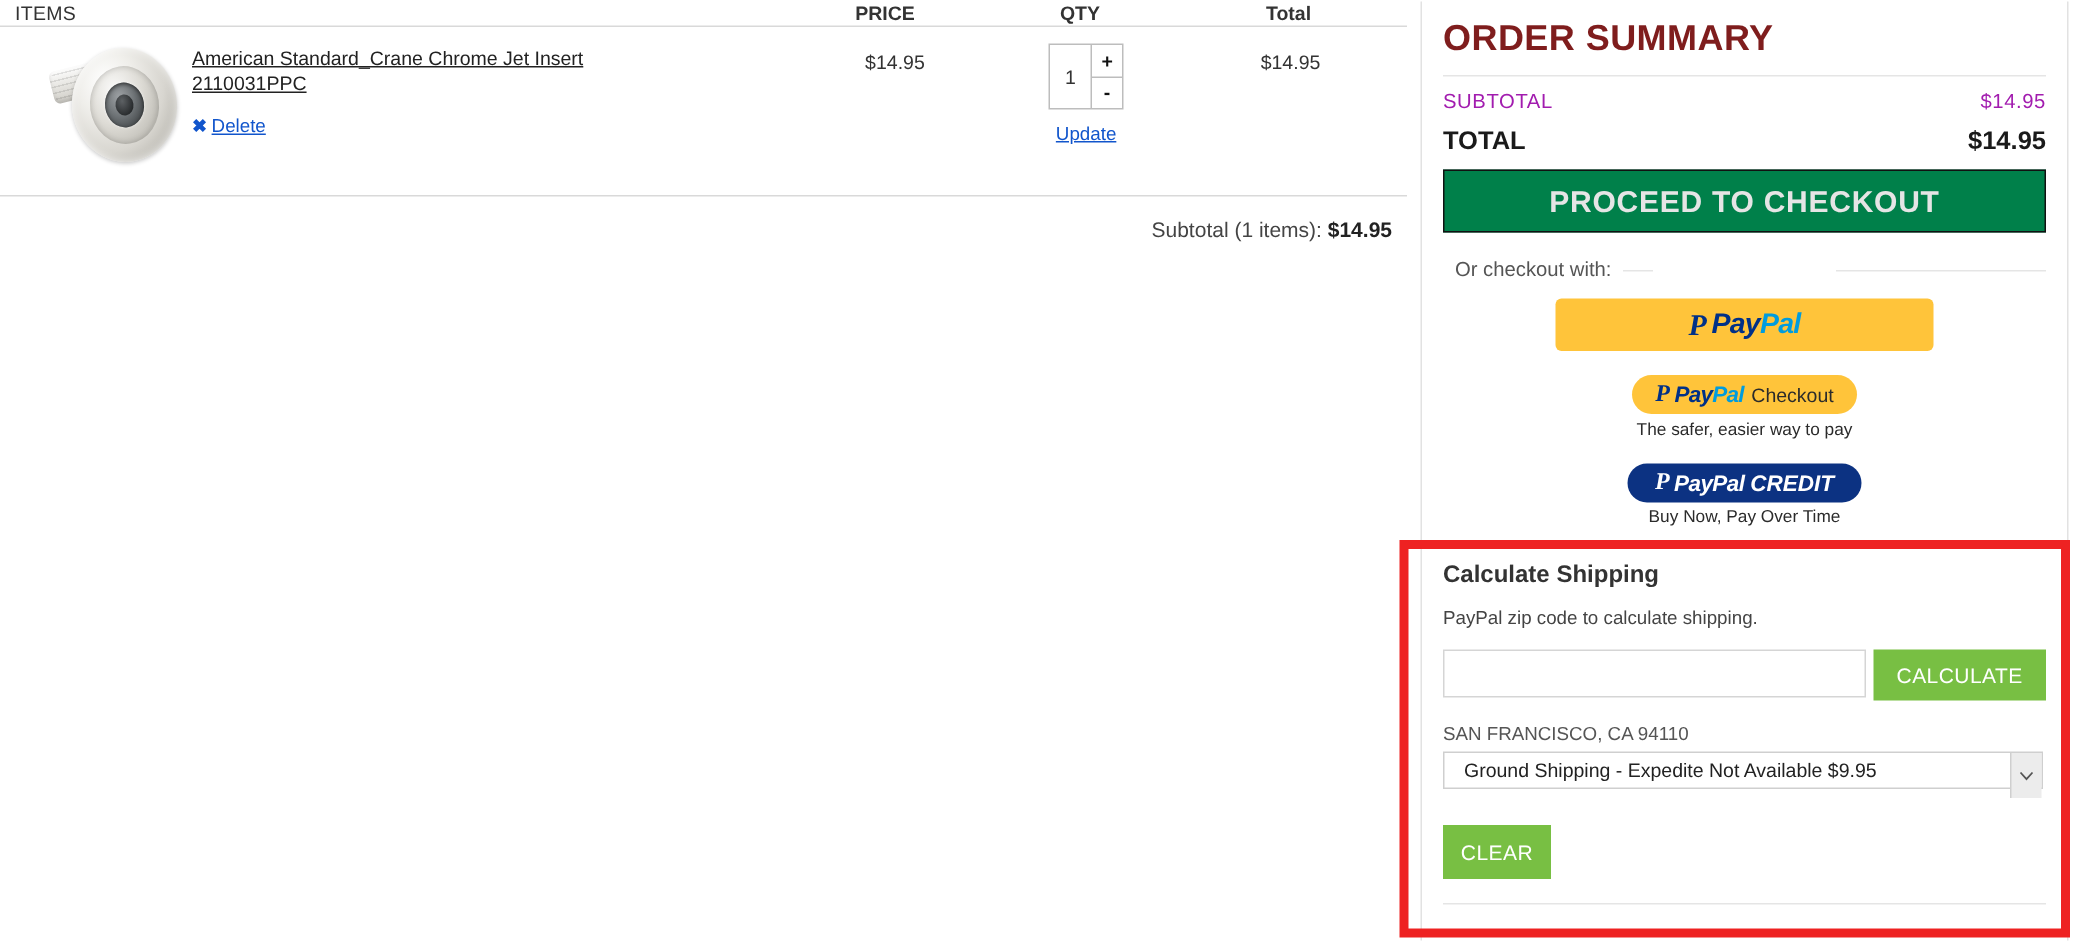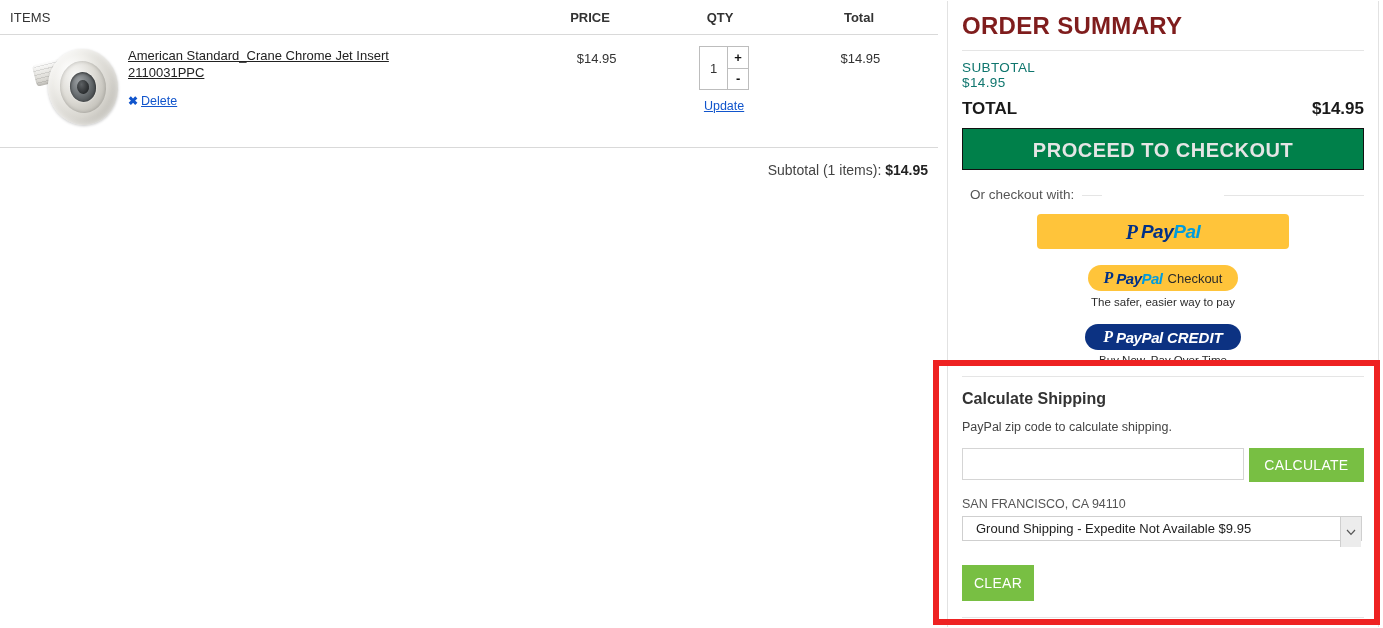--- a/index.html
+++ b/index.html
@@ -24,21 +24,21 @@
     left: 0;
     top: 0;
     width: 938px;
     height: 628px;
     background: #fff;
     box-sizing: border-box;
   }
   .cart-head {
     display: flex;
     align-items: center;
-    height: 35px;
+    height: 18px;
     border-bottom: 1px solid #d9d9d9;
     font-size: 13px;
     color: #333;
     padding: 0 10px 0 10px;
     box-sizing: border-box;
   }
   .col-items  { width: 520px; font-weight: 400; letter-spacing: .2px; }
   .col-price  { width: 120px; text-align: center; font-weight: 700; }
   .col-qty    { width: 140px; text-align: center; font-weight: 700; }
   .col-total  { width: 138px; text-align: center; font-weight: 700; }
@@ -217,21 +217,21 @@
     letter-spacing: .3px;
     padding: 11px 0 10px 0;
     border-bottom: 1px solid #e5e5e5;
   }
   .sum-line {
     display: flex;
     justify-content: space-between;
     align-items: baseline;
     padding: 9px 0 6px 0;
   }
-  .sum-line.subtotal { color: #0f766e; font-size: 13.5px; letter-spacing: .4px; flex-direction: column; }
+  .sum-line.subtotal { color: #a21caf; font-size: 13.5px; letter-spacing: .4px; }
   .sum-line.total { font-size: 17px; font-weight: 700; color: #1a1a1a; padding-top: 3px; padding-bottom: 9px; }
 
   .btn-checkout {
     display: block;
     width: 100%;
     background: #00804a;
     border: 1px solid #111111;
     color: #e5e5e5;
     font-size: 20px;
     font-weight: 700;

